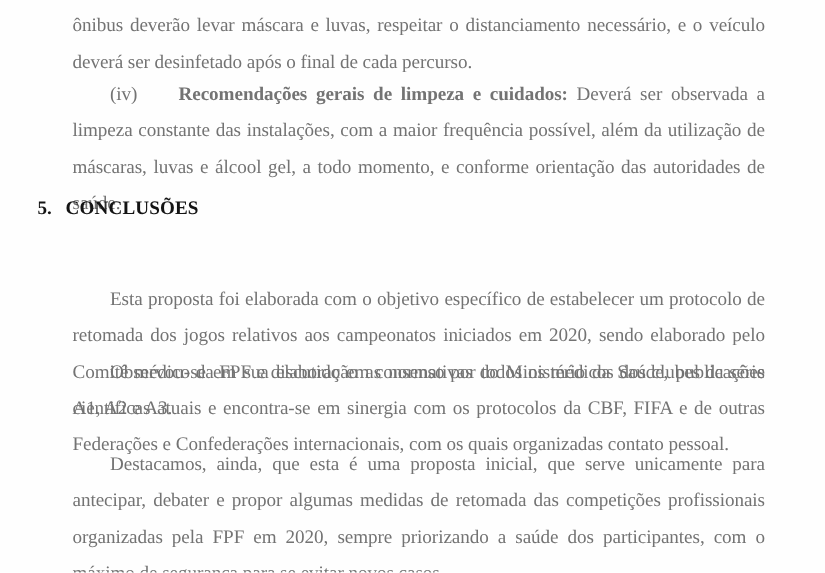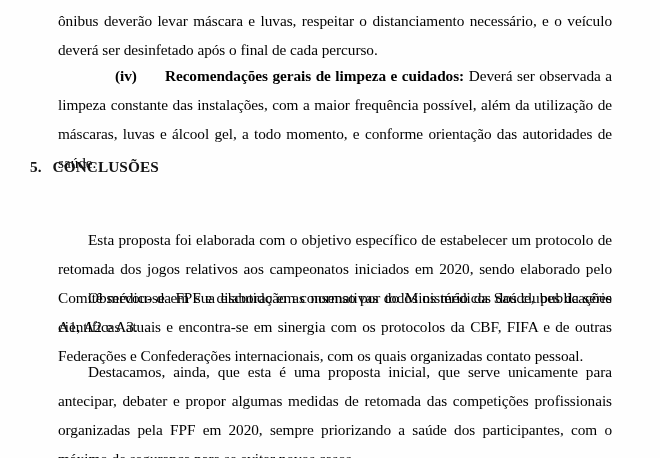--- a/index.html
+++ b/index.html
@@ -32,35 +32,34 @@
 
   p.body-par {
     margin: 0;
     padding: 0;
     text-align: justify;
     text-justify: inter-word;
     font-size: 15.3px;
     line-height: 29px;
     letter-spacing: -0.05px;
     word-spacing: 0px;
-    color: #000000;
+    color: #737373;
   }
 
   p.indent-par {
     text-indent: 30px;
   }
 
   .bold-run {
     font-weight: bold;
     margin-left: 19px;
   }
 
   .roman-marker {
-    font-weight: bold;
-    margin-left: 27px;
+    font-weight: normal;
   }
 
   
   .section-heading {
     position: absolute;
     left: 30px;
     top: 156px;
     display: flex;
     align-items: baseline;
     font-size: 15.3px;

